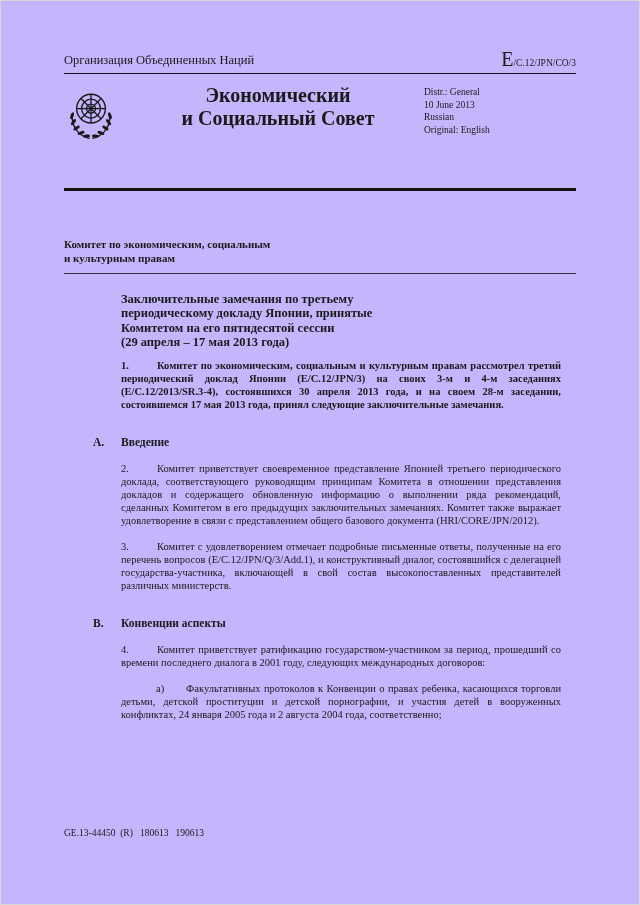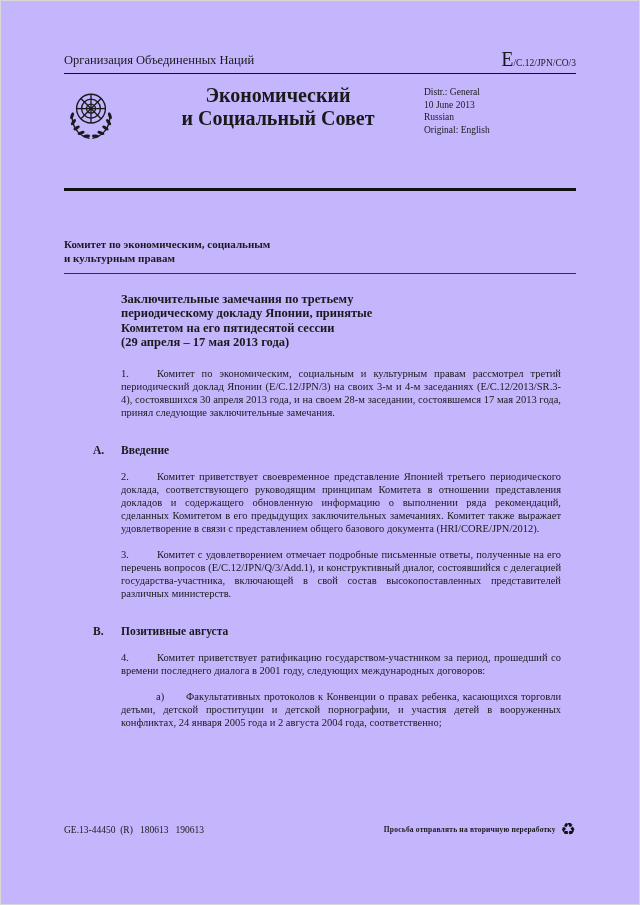--- a/index.html
+++ b/index.html
@@ -49,21 +49,21 @@
   .doc-title {
     margin: 18px 0 0 0;
     font-size: 12.5px; line-height: 14.5px; font-weight: bold;
     white-space: pre-line;
   }
   .para {
     margin: 13px 0 0 0;
     font-size: 10.5px; line-height: 13px;
     text-align: justify;
   }
-  .para.first { margin-top: 17px; }
+  .para.first { margin-top: 9px; font-weight: bold; }
   .pnum { display: inline-block; width: 36px; }
   .para.sub { text-indent: 35px; font-family: Liberation Serif, serif; }
   .subnum { display: inline-block; width: 30px; text-indent: 0; }
   .section-heading {
     position: relative;
     margin-top: 24px;
     font-weight: bold; font-size: 11.5px; line-height: 14px;
   }
   .sec-letter { position: absolute; left: -28px; top: 0; }
 
@@ -148,30 +148,26 @@
 
       <div class="section-heading">
         <span class="sec-letter">A.</span><span>Введение</span>
       </div>
 
       <p class="para"><span class="pnum">2.</span><span>Комитет приветствует своевременное представление Японией третьего периодического доклада, соответствующего руководящим принципам Комитета в отношении представления докладов и содержащего обновленную информацию о выполнении ряда рекомендаций, сделанных Комитетом в его предыдущих заключительных замечаниях. Комитет также выражает удовлетворение в связи с представлением общего базового документа (HRI/CORE/JPN/2012).</span></p>
 
       <p class="para"><span class="pnum">3.</span><span>Комитет с удовлетворением отмечает подробные письменные ответы, полученные на его перечень вопросов (E/C.12/JPN/Q/3/Add.1), и конструктивный диалог, состоявшийся с делегацией государства-участника, включающей в свой состав высокопоставленных представителей различных министерств.</span></p>
 
       <div class="section-heading">
-        <span class="sec-letter">B.</span><span>Позитивные августа</span>
+        <span class="sec-letter">B.</span><span>Конвенции аспекты</span>
       </div>
 
       <p class="para"><span class="pnum">4.</span><span>Комитет приветствует ратификацию государством-участником за период, прошедший со времени последнего диалога в 2001 году, следующих международных договоров:</span></p>
 
       <p class="para sub"><span class="subnum">a)</span><span>Факультативных протоколов к Конвенции о правах ребенка, касающихся торговли детьми, детской проституции и детской порнографии, и участия детей в вооруженных конфликтах, 24 января 2005 года и 2 августа 2004 года, соответственно;</span></p>
     </div>
 
   </div>
 
   <div class="footer">
     <span class="doc-number">GE.13-44450  (R)   180613   190613</span>
-    <span class="recycle">
-      <span class="recycle-text">Просьба отправлять на вторичную переработку</span>
-      <span class="recycle-icon">♻</span>
-    </span>
   </div>
 </div>
 
 </body></html>

